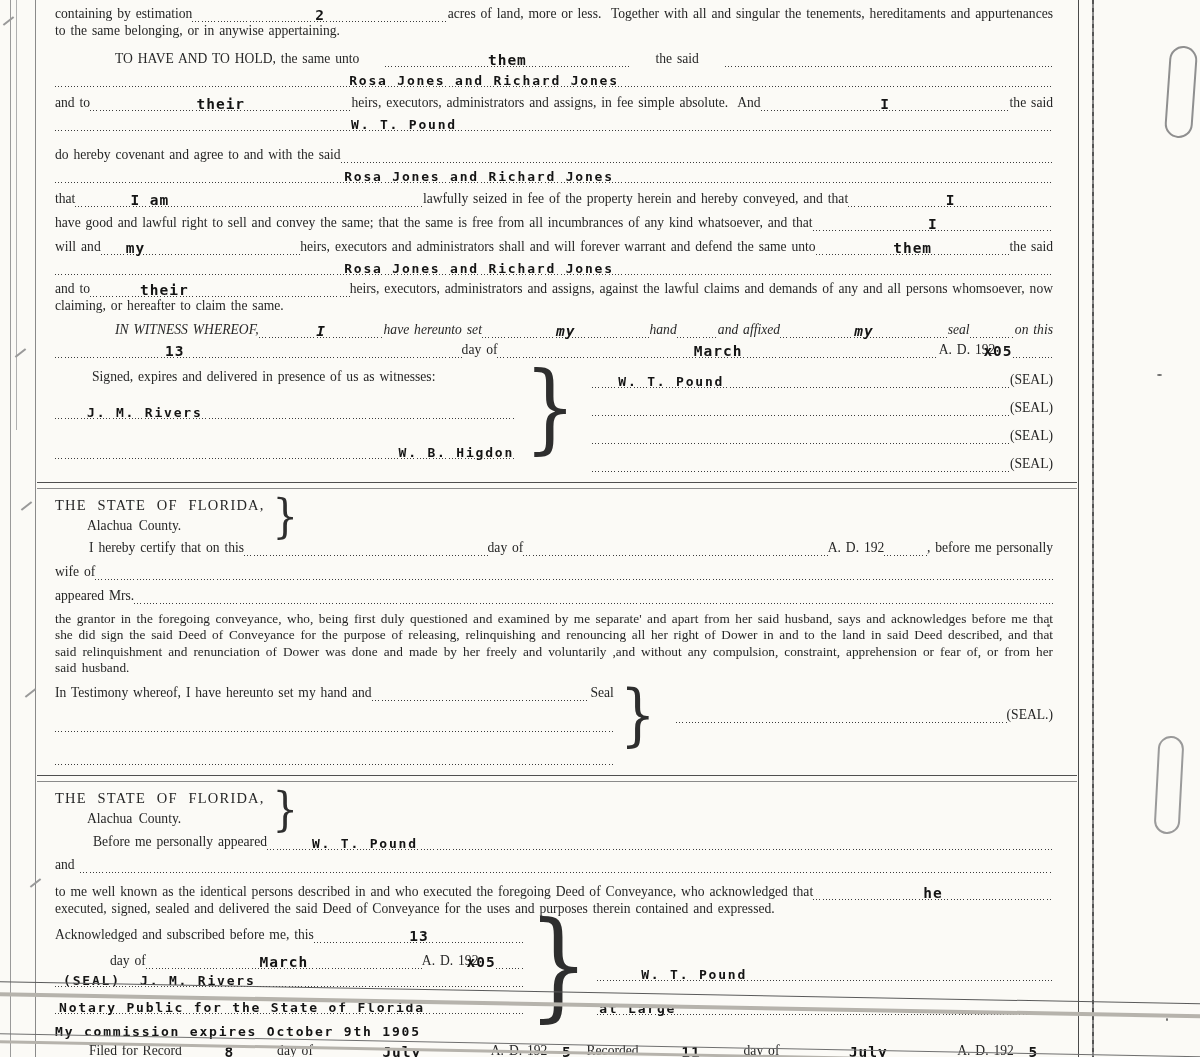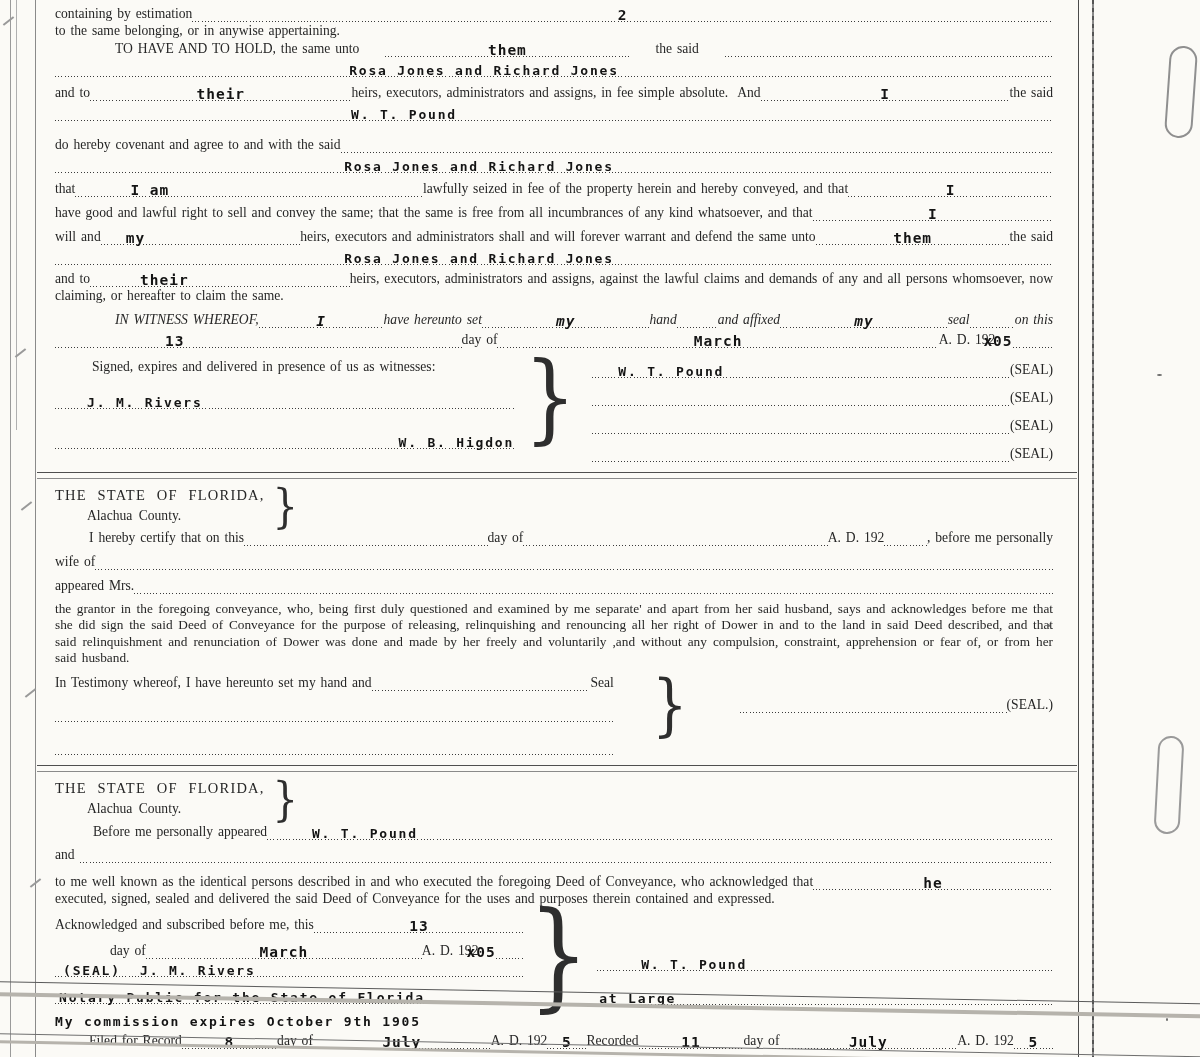--- a/index.html
+++ b/index.html
@@ -21,21 +21,21 @@
   .sthead{display:flex;align-items:center;margin-top:4px;}
   .sthead .st1{font-size:14.5px;letter-spacing:1.2px;word-spacing:6px;}
   .sthead .st2{font-size:13.6px;margin:4px 0 0 32px;word-spacing:3px;}
   .brace2{font-size:40px;transform:scaleY(1.15);margin-left:8px;}
   
   .witness{display:flex;align-items:stretch;margin-top:10px;}
   .wleft{width:46%;}
   .wbrace{font-size:82px;transform:scaleY(1.18);margin:-2px 12px 0 10px;align-self:flex-start;}
   .wright{flex:1;padding-left:4px;}
   
-  .testimony{display:flex;align-items:stretch;margin-top:8px;gap:32px;}
+  .testimony{display:flex;align-items:stretch;margin-top:8px;}
   .tleft{width:56%;}
   .tbrace{font-size:56px;transform:scaleY(1.2);margin:2px 10px 0 6px;align-self:flex-start;}
   .tright{flex:1;padding-left:10px;}
   
   .notgrid{display:flex;align-items:stretch;margin-top:2px;}
   .ngl{width:47%;}
   .nbrace{font-size:96px;transform:scaleY(1.22);margin:-2px 4px 0 4px;align-self:flex-start;}
   .ngr{flex:1;padding-left:4px;}
   .sep{position:relative;margin:9px 0 7px -18px;width:1040px;border-top:1px solid #4f4f4f;height:6px;}
   .sep::after{content:"";position:absolute;left:0;right:0;top:5px;border-top:1px solid #8a8a8a;}
@@ -60,25 +60,26 @@
 </head>
 <body>
 
 <div class="page">
   <div class="content">
 
     <section id="sec-deed">
         <div class="frow">
           <span class="fp">containing by estimation</span>
           <span class="fd" style="flex-grow: 2.2;"><span class="ft">2</span></span>
+          <span class="fp">acres of land, more or less.  Together with all and singular the tenements, hereditaments and appurtenances</span>
         </div>
         <div class="frow">
           <span class="fp">to the same belonging, or in anywise appertaining.</span>
         </div>
-        <div class="frow" style="margin-top: 0; padding-left: 60px; gap: 26px;">
+        <div class="frow" style="margin-top: 10px; padding-left: 60px; gap: 26px;">
           <span class="fp">TO HAVE AND TO HOLD, the same unto</span>
           <span class="fd" style="flex-grow: 2;"><span class="ft">them</span></span>
           <span class="fp">the said</span>
           <span class="fd" style="flex-grow: 3.2;"></span>
         </div>
         <div class="frow" style="margin-top: 2px;">
           <span class="fd" style="flex-grow: 1; text-align: center; padding-right: 140px;"><span class="ft big">Rosa Jones and Richard Jones</span></span>
         </div>
         <div class="frow" style="margin-top: 6px;">
           <span class="fp">and to</span>

